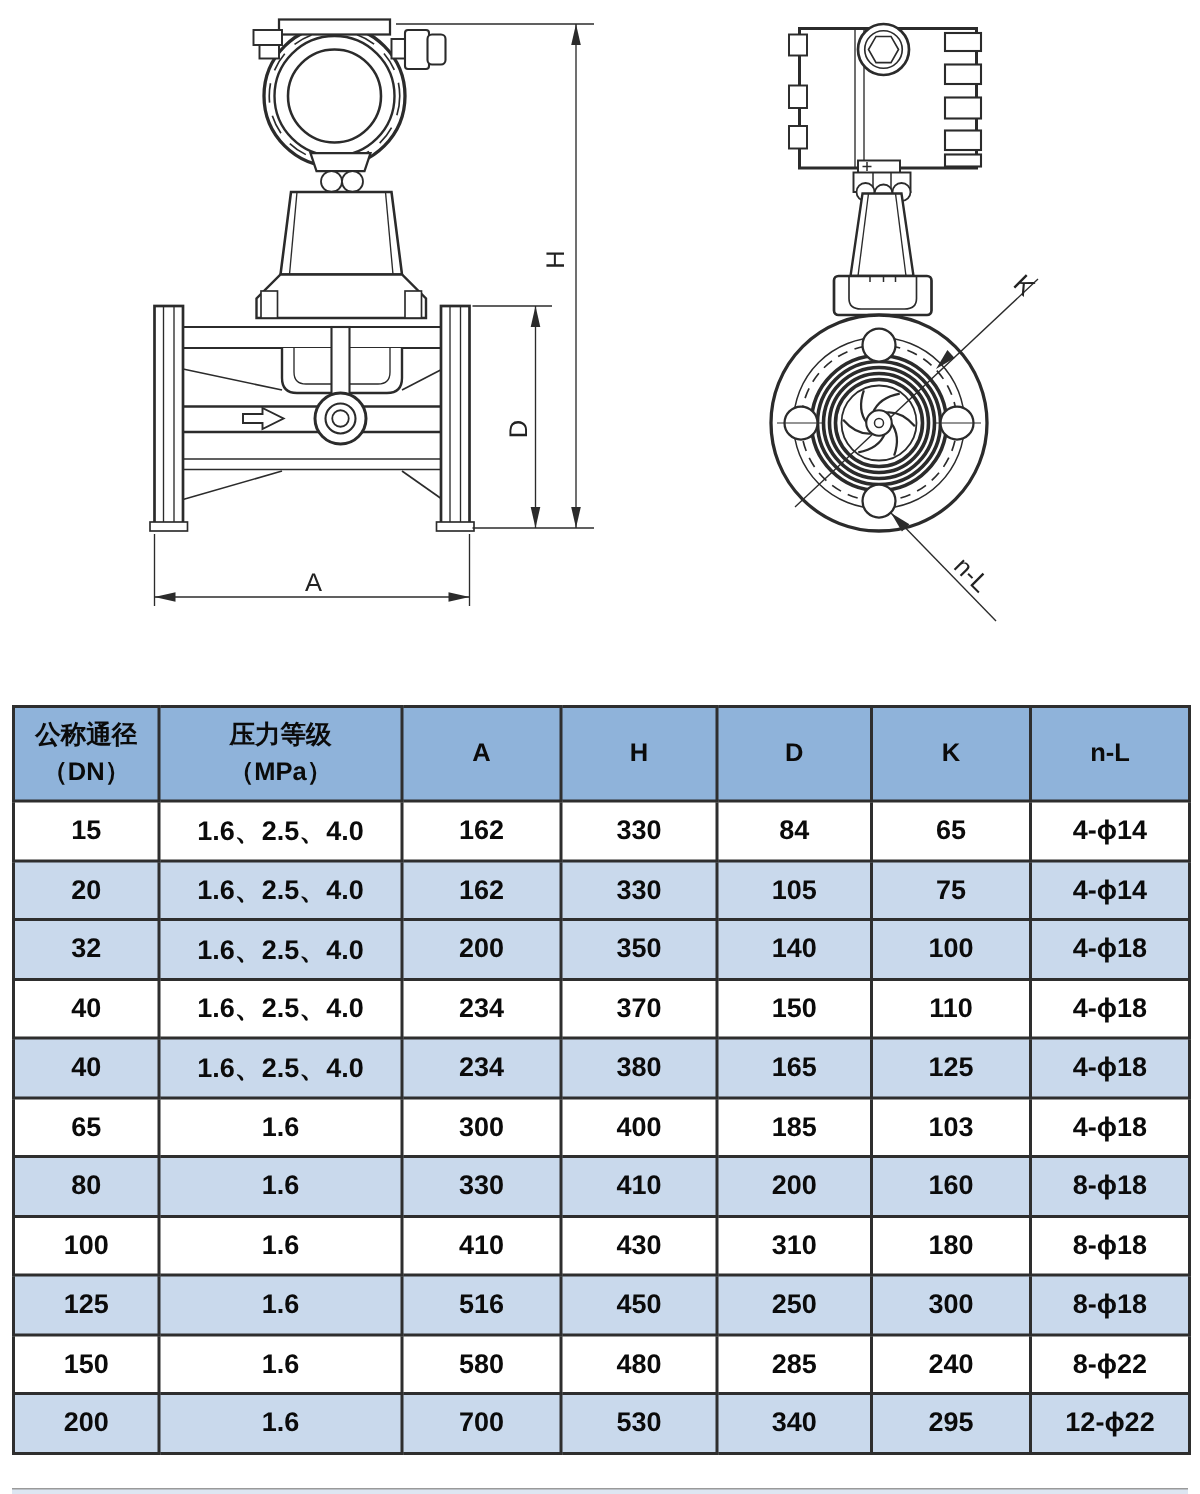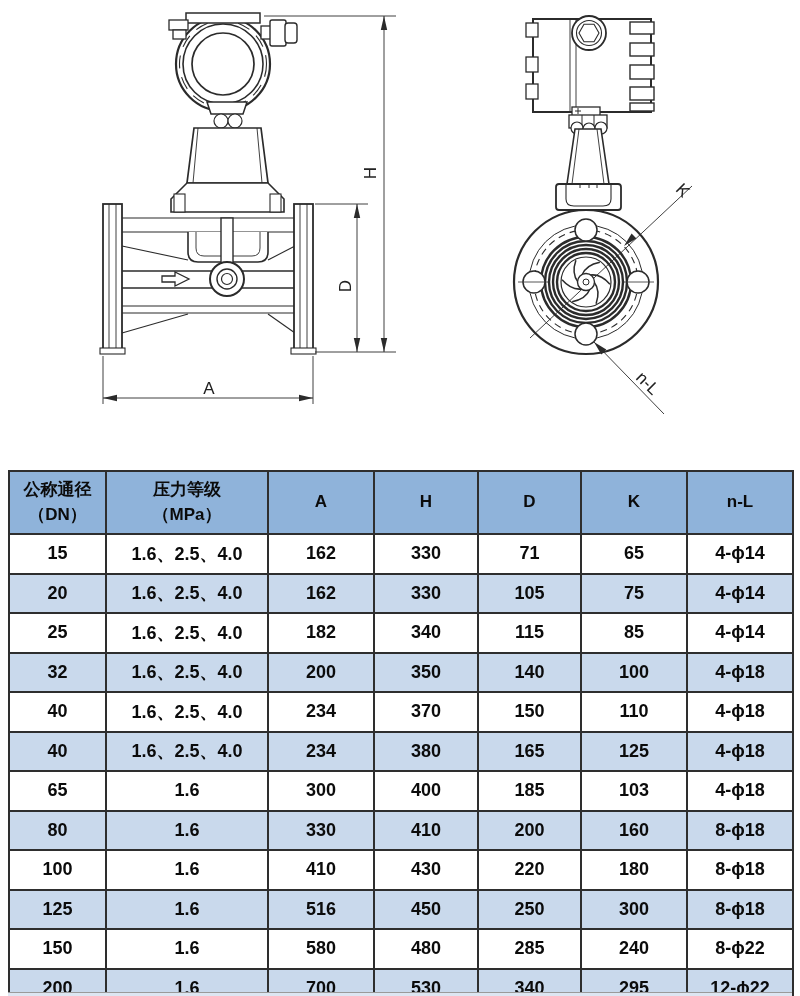--- a/index.html
+++ b/index.html
@@ -237,42 +237,33 @@
       <th>K</th>
       <th>n-L</th>
     </tr>
   </thead>
   <tbody id="table-body">
         <tr>
           <td>15</td>
           <td>1.6、2.5、4.0</td>
           <td>162</td>
           <td>330</td>
-          <td>71</td>
+          <td>84</td>
           <td>65</td>
           <td>4-ϕ14</td>
         </tr>
         <tr class="alt">
           <td>20</td>
           <td>1.6、2.5、4.0</td>
           <td>162</td>
           <td>330</td>
           <td>105</td>
           <td>75</td>
           <td>4-ϕ14</td>
         </tr>
-        <tr>
-          <td>25</td>
-          <td>1.6、2.5、4.0</td>
-          <td>182</td>
-          <td>340</td>
-          <td>115</td>
-          <td>85</td>
-          <td>4-ϕ14</td>
-        </tr>
         <tr class="alt">
           <td>32</td>
           <td>1.6、2.5、4.0</td>
           <td>200</td>
           <td>350</td>
           <td>140</td>
           <td>100</td>
           <td>4-ϕ18</td>
         </tr>
         <tr>
@@ -309,21 +300,21 @@
           <td>410</td>
           <td>200</td>
           <td>160</td>
           <td>8-ϕ18</td>
         </tr>
         <tr>
           <td>100</td>
           <td>1.6</td>
           <td>410</td>
           <td>430</td>
-          <td>220</td>
+          <td>310</td>
           <td>180</td>
           <td>8-ϕ18</td>
         </tr>
         <tr class="alt">
           <td>125</td>
           <td>1.6</td>
           <td>516</td>
           <td>450</td>
           <td>250</td>
           <td>300</td>

